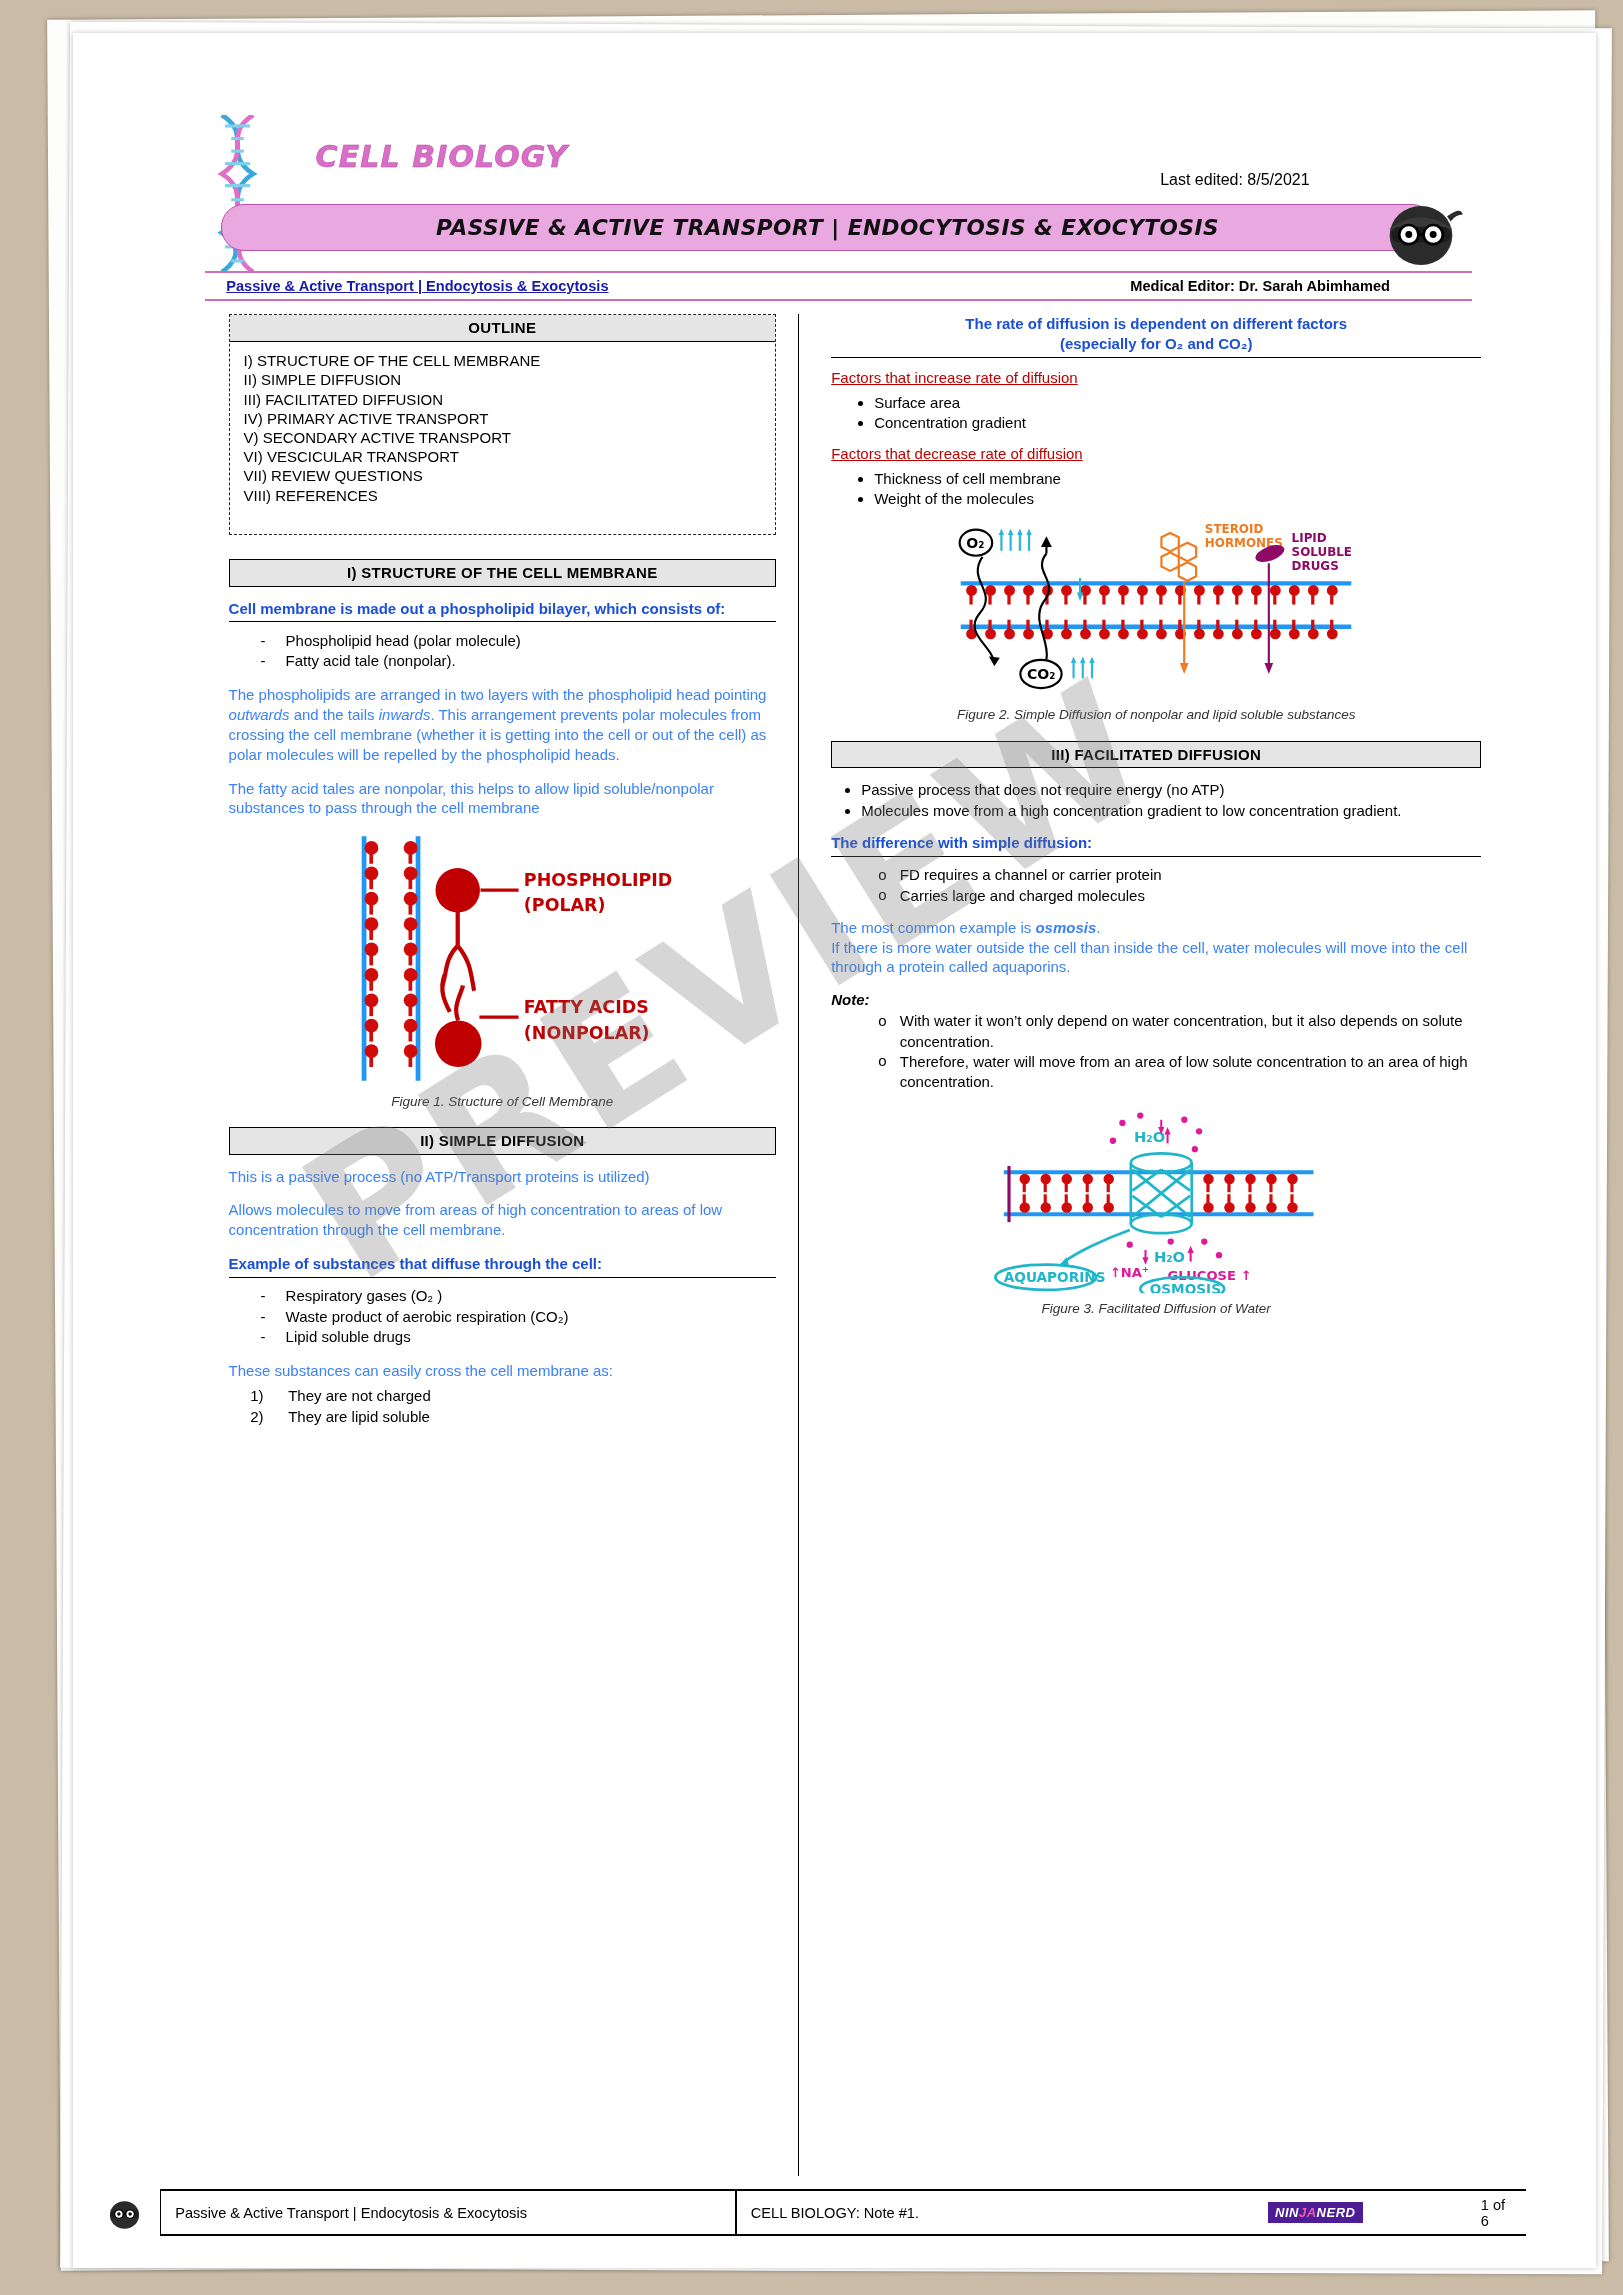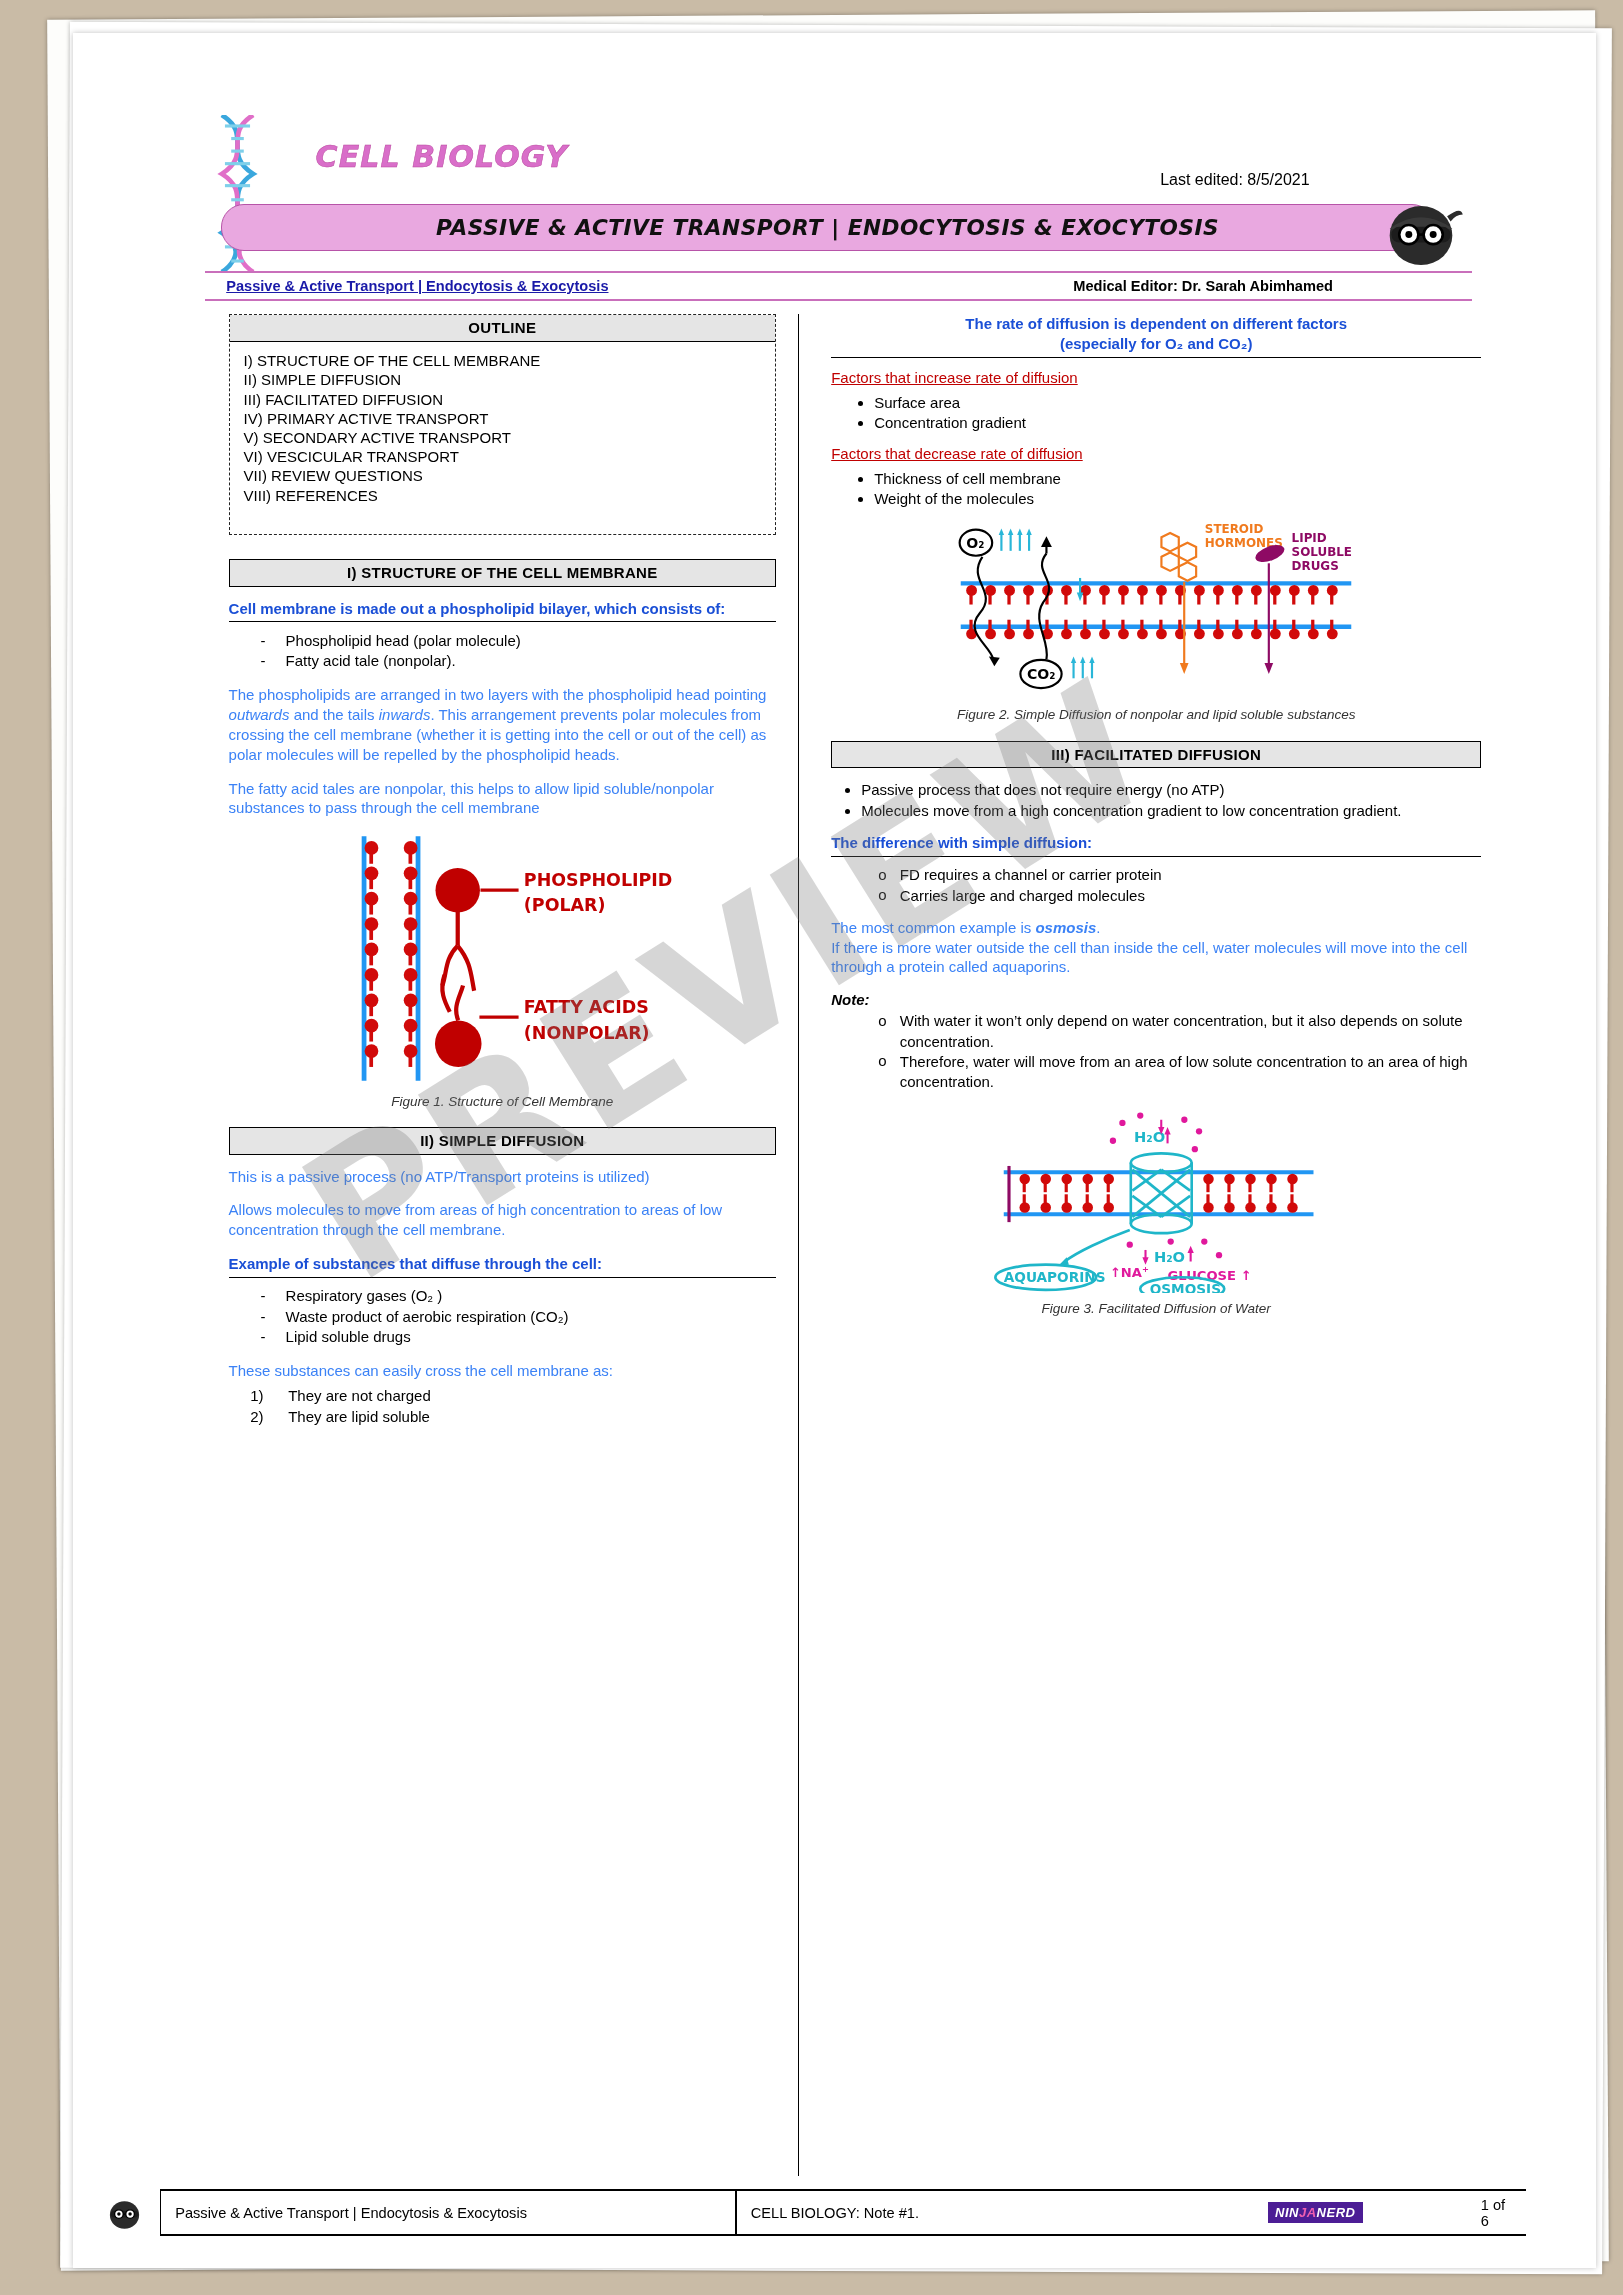--- a/index.html
+++ b/index.html
@@ -47,21 +47,21 @@
   .ninja {
     position:absolute; right:97px; top:130px; width:92px; height:87px;
   }
   .sub-bar {
     position:absolute; left:100px; top:216px; right:92px; height:30px;
     border-top:2.7px solid #c96fbb; border-bottom:2.7px solid #c96fbb;
     display:flex; align-items:center; justify-content:space-between;
     padding:0 21.6px; box-sizing:border-box;
   }
   .sub-left { color:#1a1aa8; font-weight:bold; font-size:14.6px; text-decoration:underline; }
-  .sub-right { color:#000; font-weight:bold; font-size:14.6px; margin-right:117px; }
+  .sub-right { color:#000; font-weight:bold; font-size:14.6px; margin-right:60px; }
 
   
   .columns { position:absolute; left:32px; top:281px; right:32px; bottom:92px; display:flex; }
   .col { position:relative; }
   .col-left { width:693px; padding:0 21.6px 0 124px; box-sizing:border-box; }
   .col-divider { width:1.6px; background:#000; margin:0 0px; }
   .col-right { width:747px; padding:0 65px 0 32px; box-sizing:border-box; }
 
   .section-header {
     background:#e5e5e5; border:1.6px solid #000;

